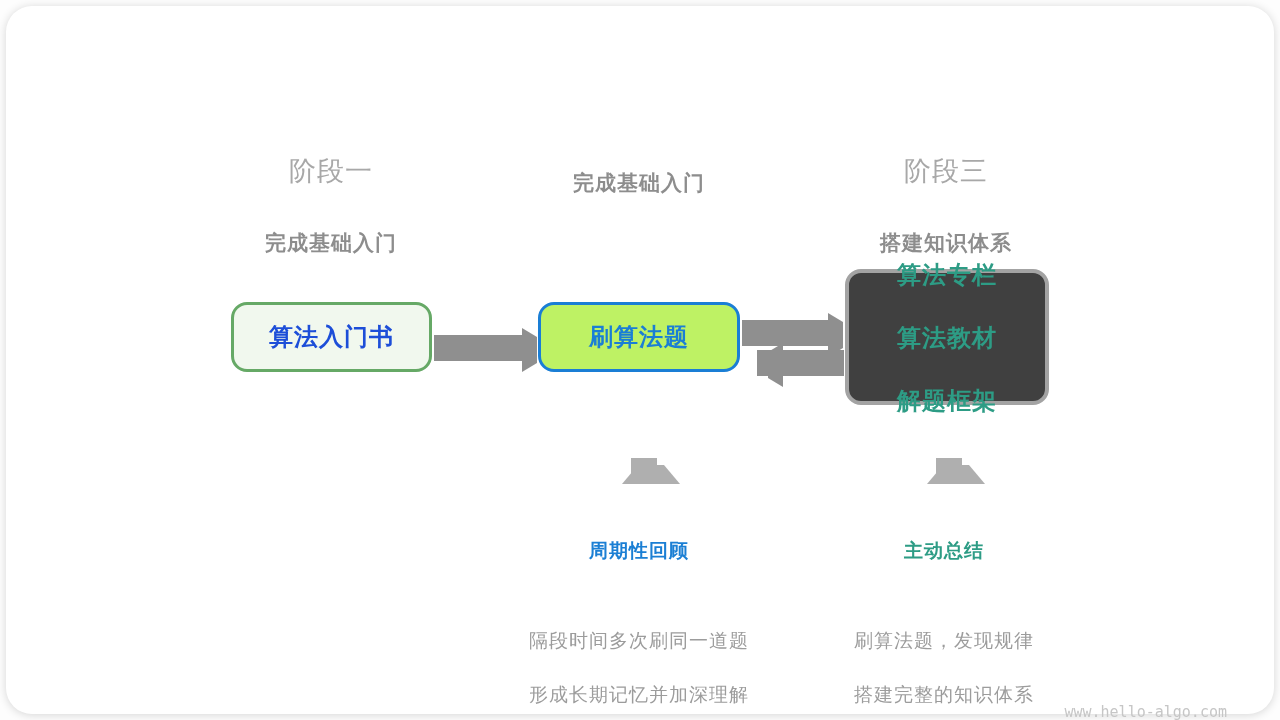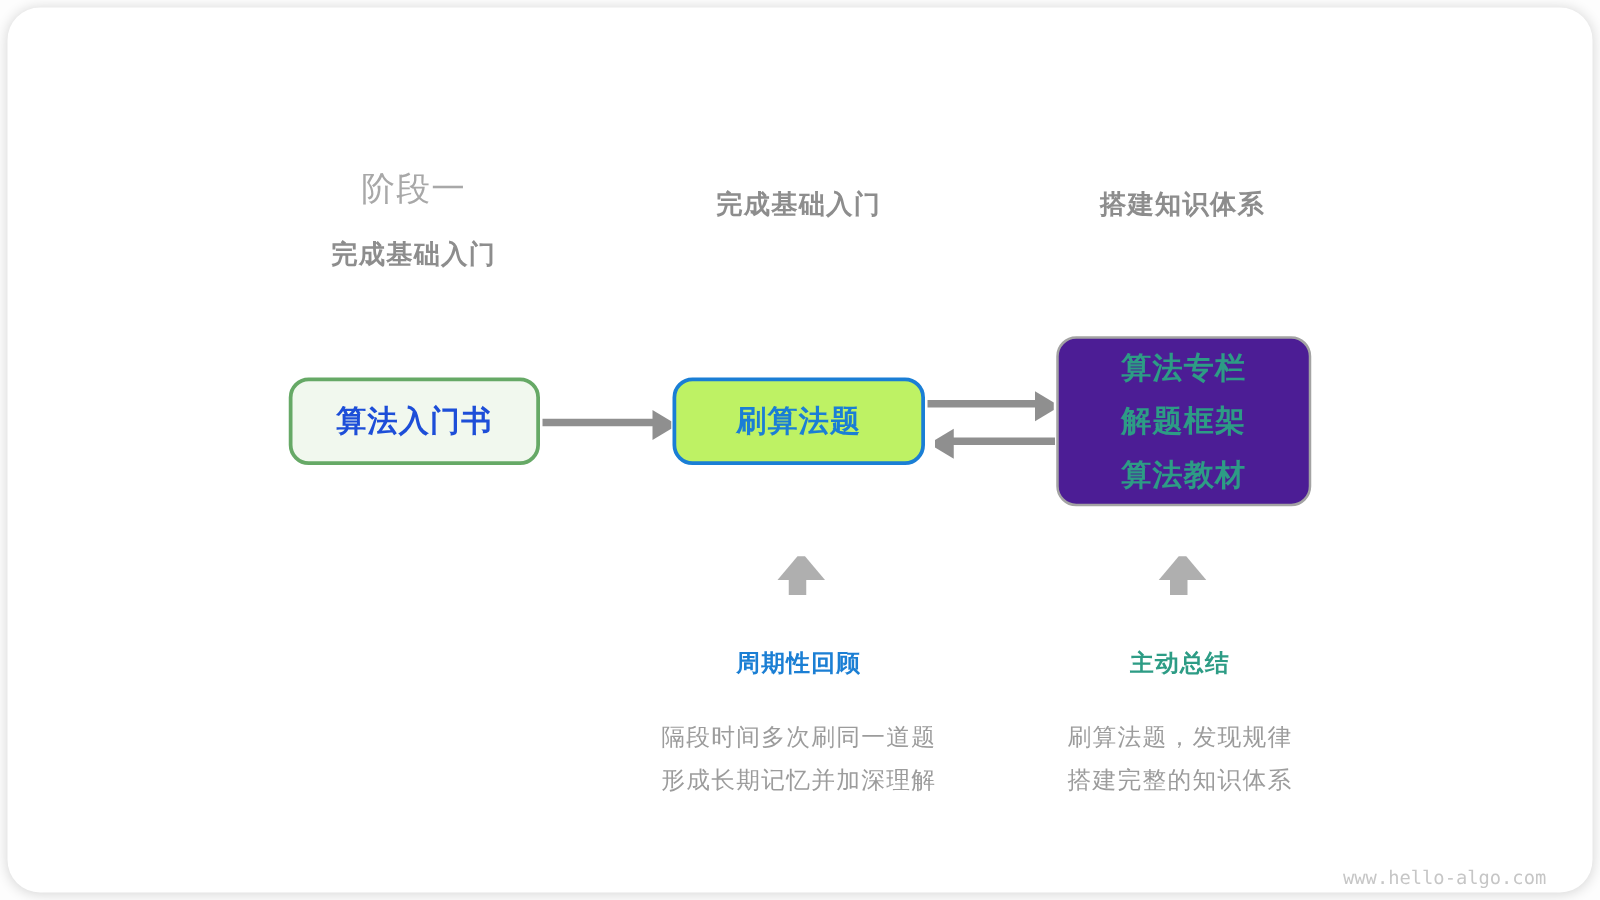--- a/index.html
+++ b/index.html
@@ -1,15 +1,15 @@
 <!DOCTYPE html>
 <html><head>
 <meta charset="utf-8">
 <style>
-  * { margin: 0; padding: 3px; box-sizing: border-box; }
+  * { margin: 0; padding: 13px; box-sizing: border-box; }
   html, body {
     width: 1280px; height: 720px;
     background: #fdfdfd;
     font-family: "Liberation Sans", "DejaVu Sans", sans-serif;
     overflow: hidden;
   }
   .card {
     position: absolute;
     left: 6px; top: 6px; right: 6px; bottom: 6px;
     background: #ffffff;
@@ -31,21 +31,21 @@
   .node {
     position: absolute;
     border-radius: 16px;
     display: flex; flex-direction: column;
     align-items: center; justify-content: center;
     font-weight: bold; font-size: 24px;
     letter-spacing: 1px;
   }
   .node-green { border: 3px solid #66a966; background: #f1f8ee; color: #1d4ed8; }
   .node-blue  { border: 3px solid #1a7ed5; background: #bef264; color: #1a7ed5; }
-  .node-teal  { border: 2px solid #a3a3a3; background: #4c1d95; color: #2d9c85; }
+  .node-teal  { border: 4px solid #a3a3a3; background: #404040; color: #2d9c85; }
   .node-teal .node-line { line-height: 37px; }
   
   .h-line { position: absolute; height: 5px; background: #8f8f8f; }
   .head-right {
     position: absolute; width: 0; height: 0;
     border-left: 15px solid #8f8f8f;
     border-top: 9px solid transparent;
     border-bottom: 9px solid transparent;
   }
   .head-left {
@@ -91,29 +91,30 @@
 <div class="card">
 
   <div class="stage" style="left:165px; top:122px;">
     <div class="stage-title">阶段一</div>
     <div class="stage-subtitle">完成基础入门</div>
   </div>
   <div class="stage" style="left:473px; top:122px;">
     <div class="stage-subtitle">完成基础入门</div>
   </div>
   <div class="stage" style="left:780px; top:122px;">
+    <div class="stage-title">阶段三</div>
     <div class="stage-subtitle">搭建知识体系</div>
   </div>
 
   <div class="node node-green" style="left:225px; top:296px; width:201px; height:70px;">算法入门书</div>
   <div class="node node-blue" style="left:532px; top:296px; width:202px; height:70px;">刷算法题</div>
   <div class="node node-teal" style="left:839px; top:263px; width:204px; height:136px;">
     <div class="node-line">算法专栏</div>
+    <div class="node-line">算法教材</div>
     <div class="node-line">解题框架</div>
-    <div class="node-line">算法教材</div>
   </div>
 
   <div class="h-line" style="left:428px; top:329px; width:89px;"></div>
   <div class="head-right" style="left:516px; top:322px;"></div>
 
   <div class="h-line" style="left:736px; top:314px; width:87px;"></div>
   <div class="head-right" style="left:822px; top:307px;"></div>
 
   <div class="h-line" style="left:751px; top:344px; width:87px;"></div>
   <div class="head-left" style="left:736px; top:337px;"></div>

